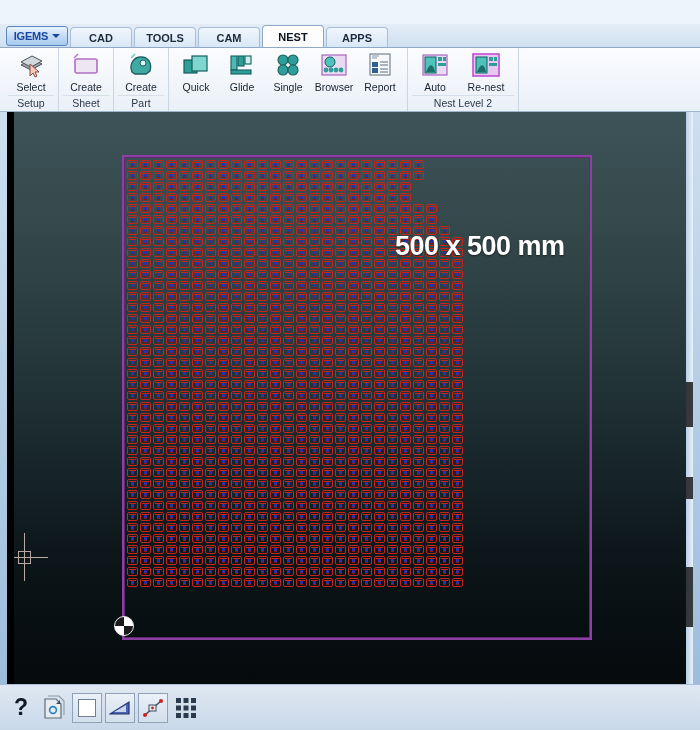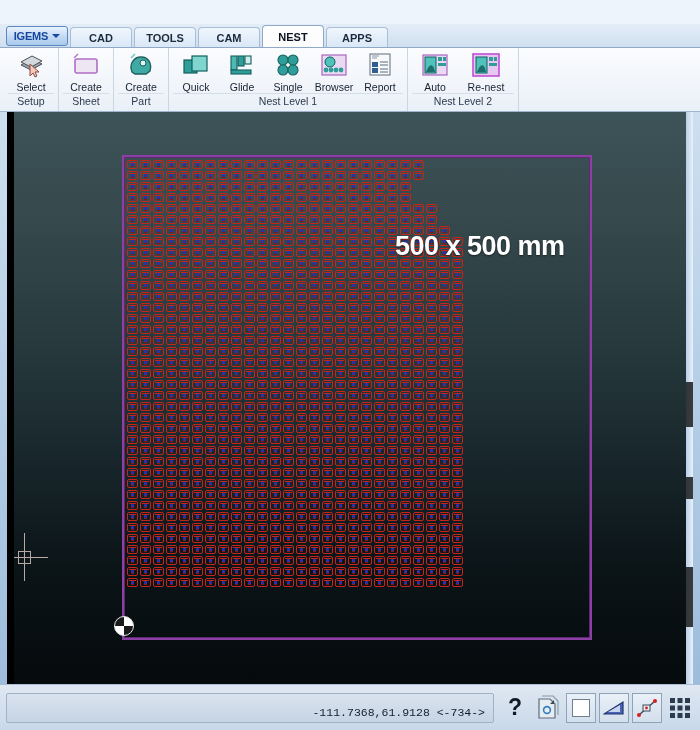--- a/index.html
+++ b/index.html
@@ -79,21 +79,21 @@
     background:#fdfdfe;border-color:#8fa9c6;color:#0c1622;height:22px;text-align:center;
   }
 
   
   .ribbon{
     position:absolute;left:0;top:48px;width:700px;height:64px;
     background:linear-gradient(#fbfcfe,#eaf0f8);
     border-bottom:1px solid #9fb5cd;box-sizing:border-box;
     display:flex;align-items:stretch;padding-left:4px;
   }
-  .group{display:flex;flex-direction:column;justify-content:flex-start;padding:2px 4px 0 4px;}
+  .group{display:flex;flex-direction:column;justify-content:space-between;padding:2px 4px 0 4px;}
   .group .items{display:flex;align-items:flex-start;}
   .group .gname{
     text-align:center;font-size:10.5px;color:#2b3a4c;padding-bottom:2px;
     border-top:1px solid #d4dfeb;padding-top:1px;
   }
   .group.divider{border-right:1px solid #c9d6e3;}
   .ritem{
     width:46px;display:flex;flex-direction:column;align-items:center;
     padding-top:2px;
   }
@@ -302,21 +302,20 @@
               <rect x="5" y="2" width="20" height="21" fill="#f7f9fb" stroke="#5d6d7c" stroke-width="1"></rect>
               <rect x="7" y="10" width="6" height="5" fill="#2f5f8f"></rect>
               <rect x="7" y="16" width="6" height="5" fill="#2f5f8f"></rect>
               <path d="M15,10 L23,10 M15,13 L23,13 M15,17 L23,17 M15,20 L23,20" stroke="#5d6d7c" stroke-width="1"></path>
               <path d="M7,4 L14,4 M7,6 L12,6" stroke="#8a97a4" stroke-width="1"></path>
             </svg>
           </div>
           <div class="cap">Report</div>
         </div>
       </div>
-      <div class="gname">Nest Level 1</div>
     </div>
 
     <div class="group divider">
       <div class="items">
         <div class="ritem">
           <div class="ico">
             <svg width="30" height="28" viewBox="0 0 30 28">
               <rect x="3" y="3" width="24" height="20" fill="#ead9f2" stroke="#a766bf" stroke-width="1.2"></rect>
               <rect x="5" y="5" width="11" height="16" fill="#4fc2bc" stroke="#13605d" stroke-width="1"></rect>
               <path d="M6,20 C9,12 13,10 15,20 Z" fill="#1d6f6b"></path>
@@ -3429,23 +3428,20 @@
 
     </div>
     <div class="vscroll">
       <div class="thumb" style="top:455px;height:60px;"></div>
       <div class="thumb" style="top:270px;height:45px;"></div>
       <div class="thumb" style="top:365px;height:22px;"></div>
     </div>
   </div>
 
   <div class="statusbar">
-    <div class="cmdline">
-      <span class="coords">-111.7368,61.9128  &lt;-734-&gt;</span>
-    </div>
 
     <div class="sbicons">
 
       <div class="sbico">
         <span class="helpmark">?</span>
       </div>
 
       <div class="sbico">
         <svg width="26" height="26" viewBox="0 0 26 26">
           <path d="M4,4 h11 l5,5 v14 h-16 z" fill="#e7ecf1" stroke="#5d6d7c" stroke-width="1.2"></path>

